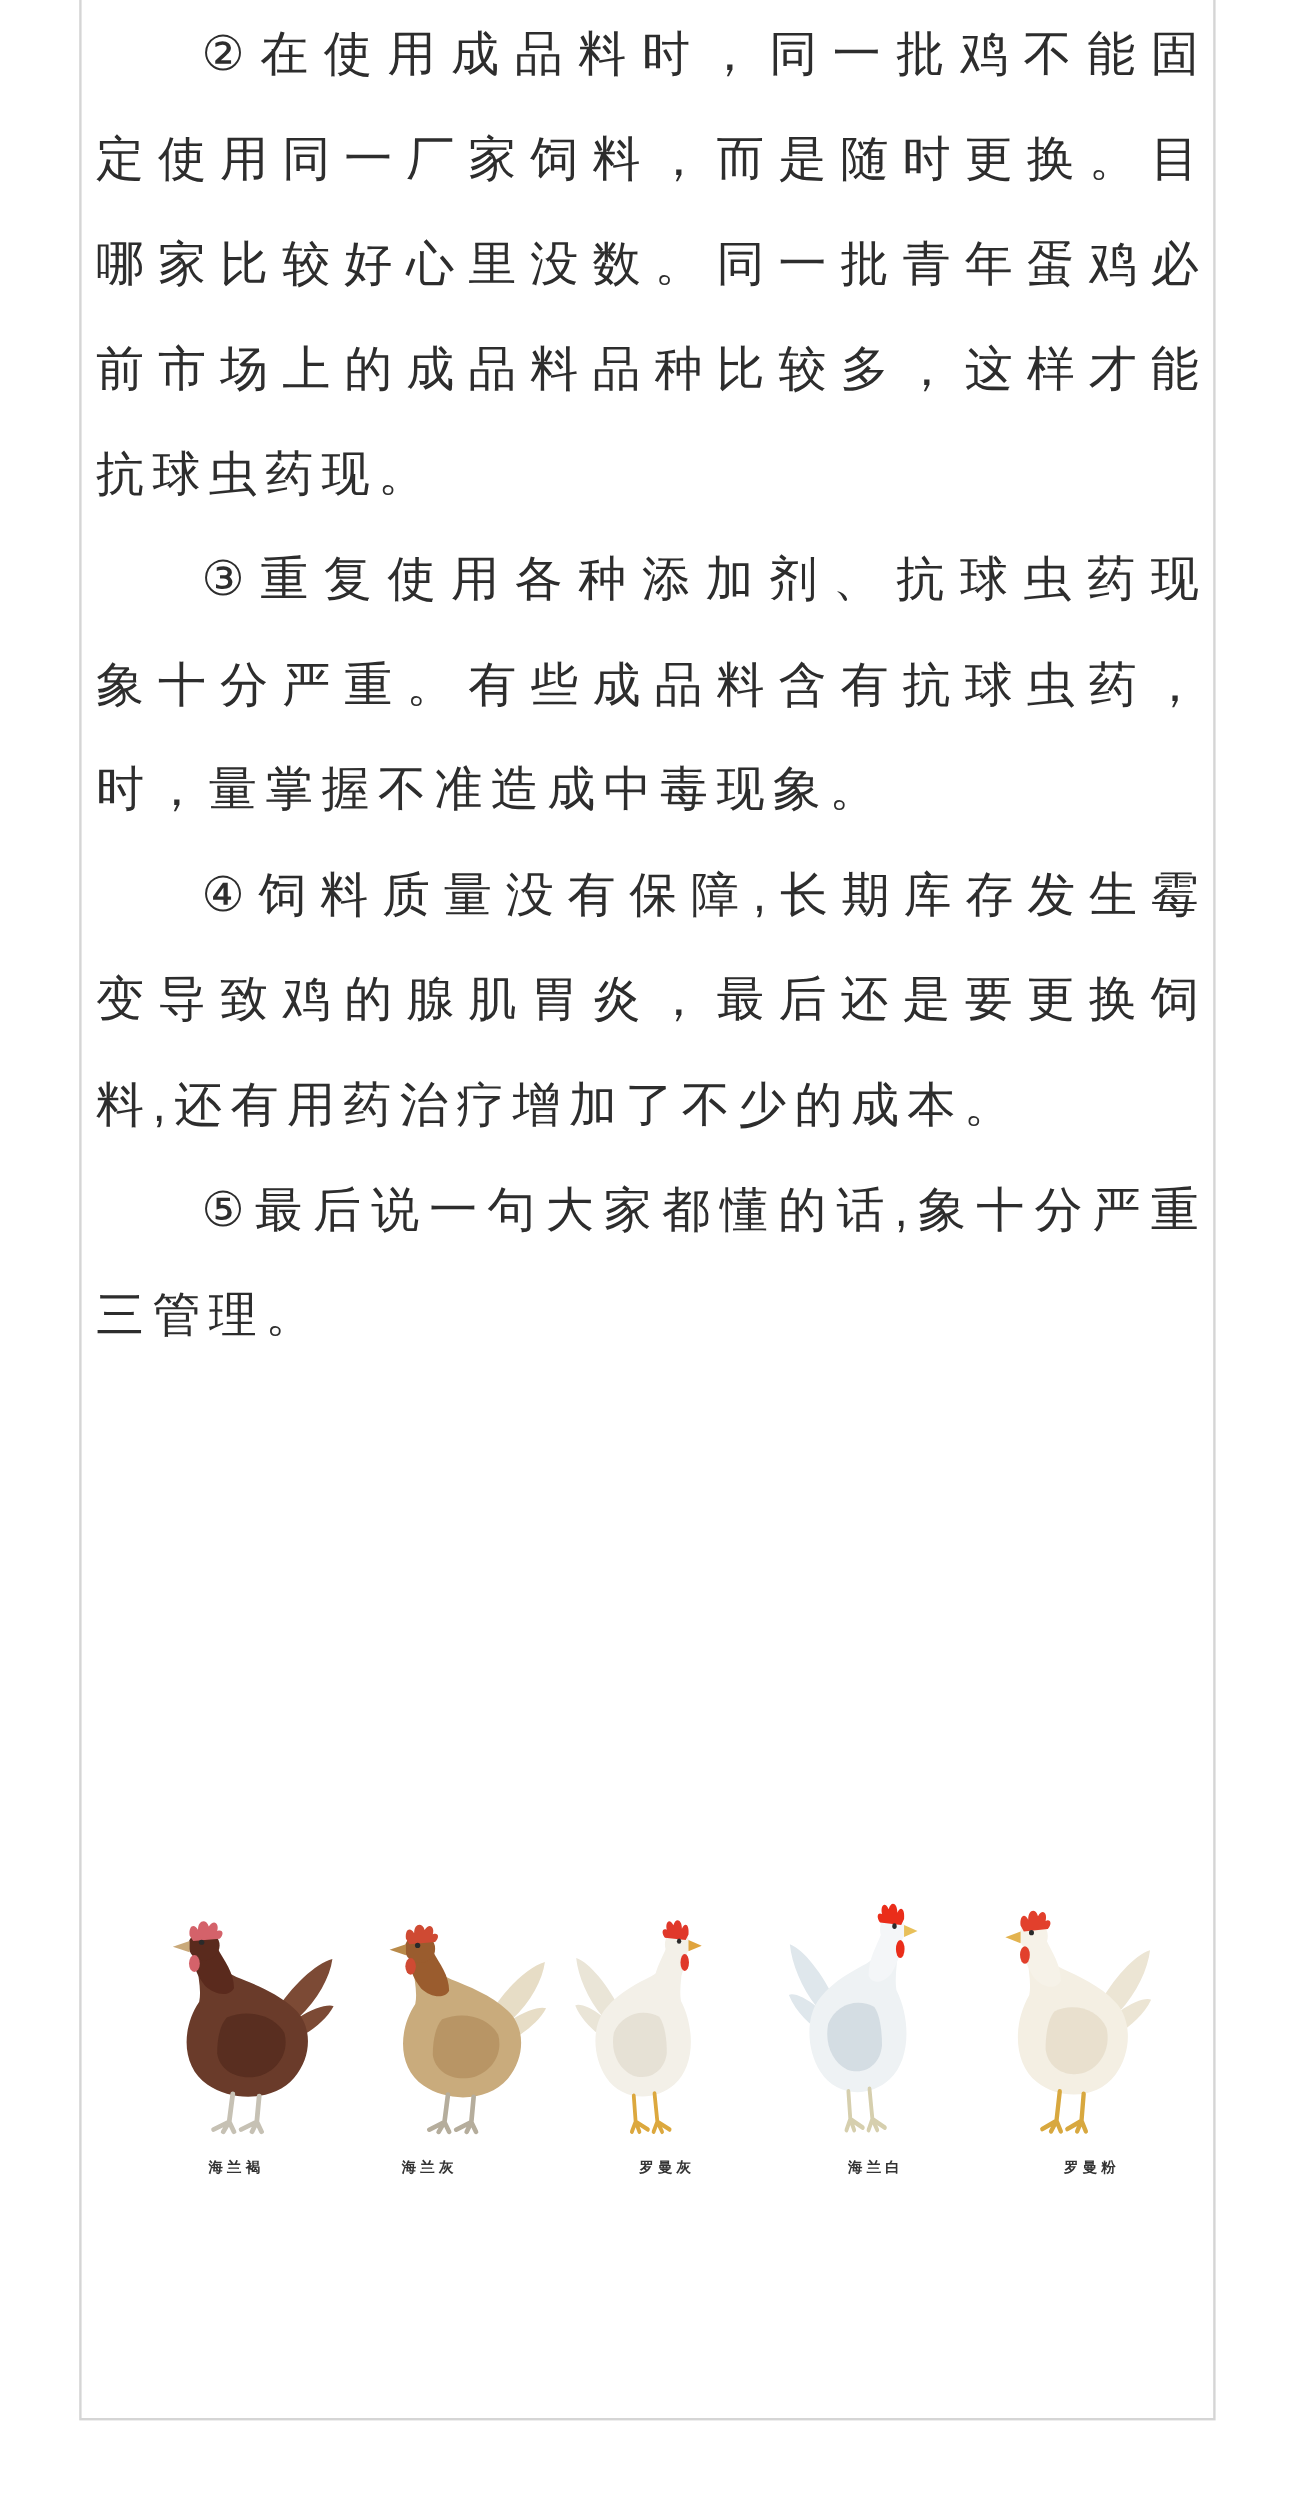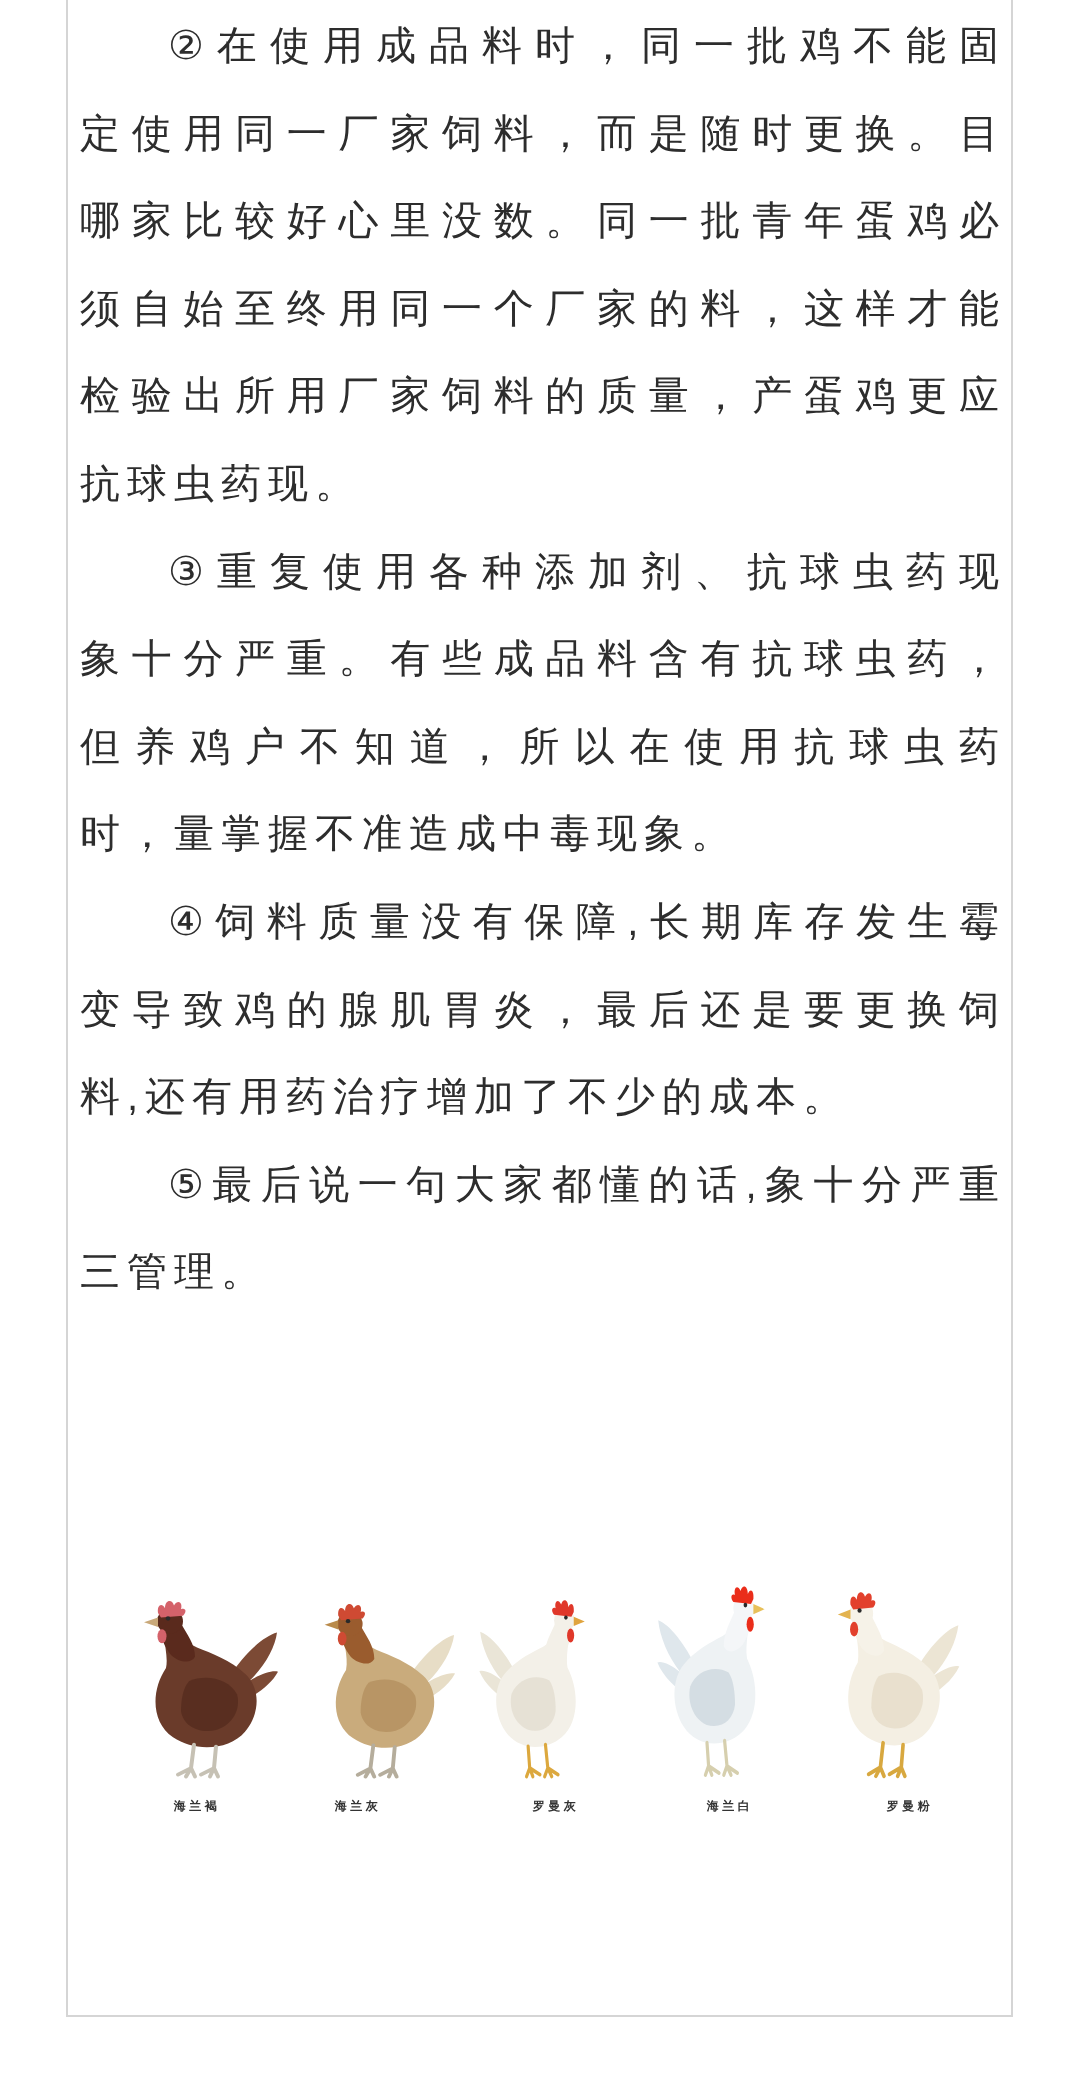--- a/index.html
+++ b/index.html
@@ -78,26 +78,24 @@
 </svg>
 
 <div class="page" style="--c-page_bg: #ffffff; --c-card_border: #d5d5d5; --c-text: #2d2d2d; --c-label_text: #333333;">
 
   <div class="card"></div>
 
   <div class="text-block">
     <div class="line ind">②在使用成品料时，同一批鸡不能固</div>
     <div class="line">定使用同一厂家饲料，而是随时更换。目</div>
     <div class="line">哪家比较好心里没数。同一批青年蛋鸡必</div>
-    <div class="line">须自始至终用同一个厂家的料，这样才能</div>
-    <div class="line">检验出所用厂家饲料的质量，产蛋鸡更应</div>
+    <div class="line">前市场上的成品料品种比较多，这样才能</div>
     <div class="line end">抗球虫药现。</div>
     <div class="line ind">③重复使用各种添加剂、抗球虫药现</div>
     <div class="line">象十分严重。有些成品料含有抗球虫药，</div>
-    <div class="line">但养鸡户不知道，所以在使用抗球虫药</div>
     <div class="line end">时，量掌握不准造成中毒现象。</div>
     <div class="line ind">④饲料质量没有保障,长期库存发生霉</div>
     <div class="line">变导致鸡的腺肌胃炎，最后还是要更换饲</div>
     <div class="line end">料,还有用药治疗增加了不少的成本。</div>
     <div class="line ind">⑤最后说一句大家都懂的话,象十分严重</div>
     <div class="line end">三管理。</div>
   </div>
 
   <div class="gallery">
 

